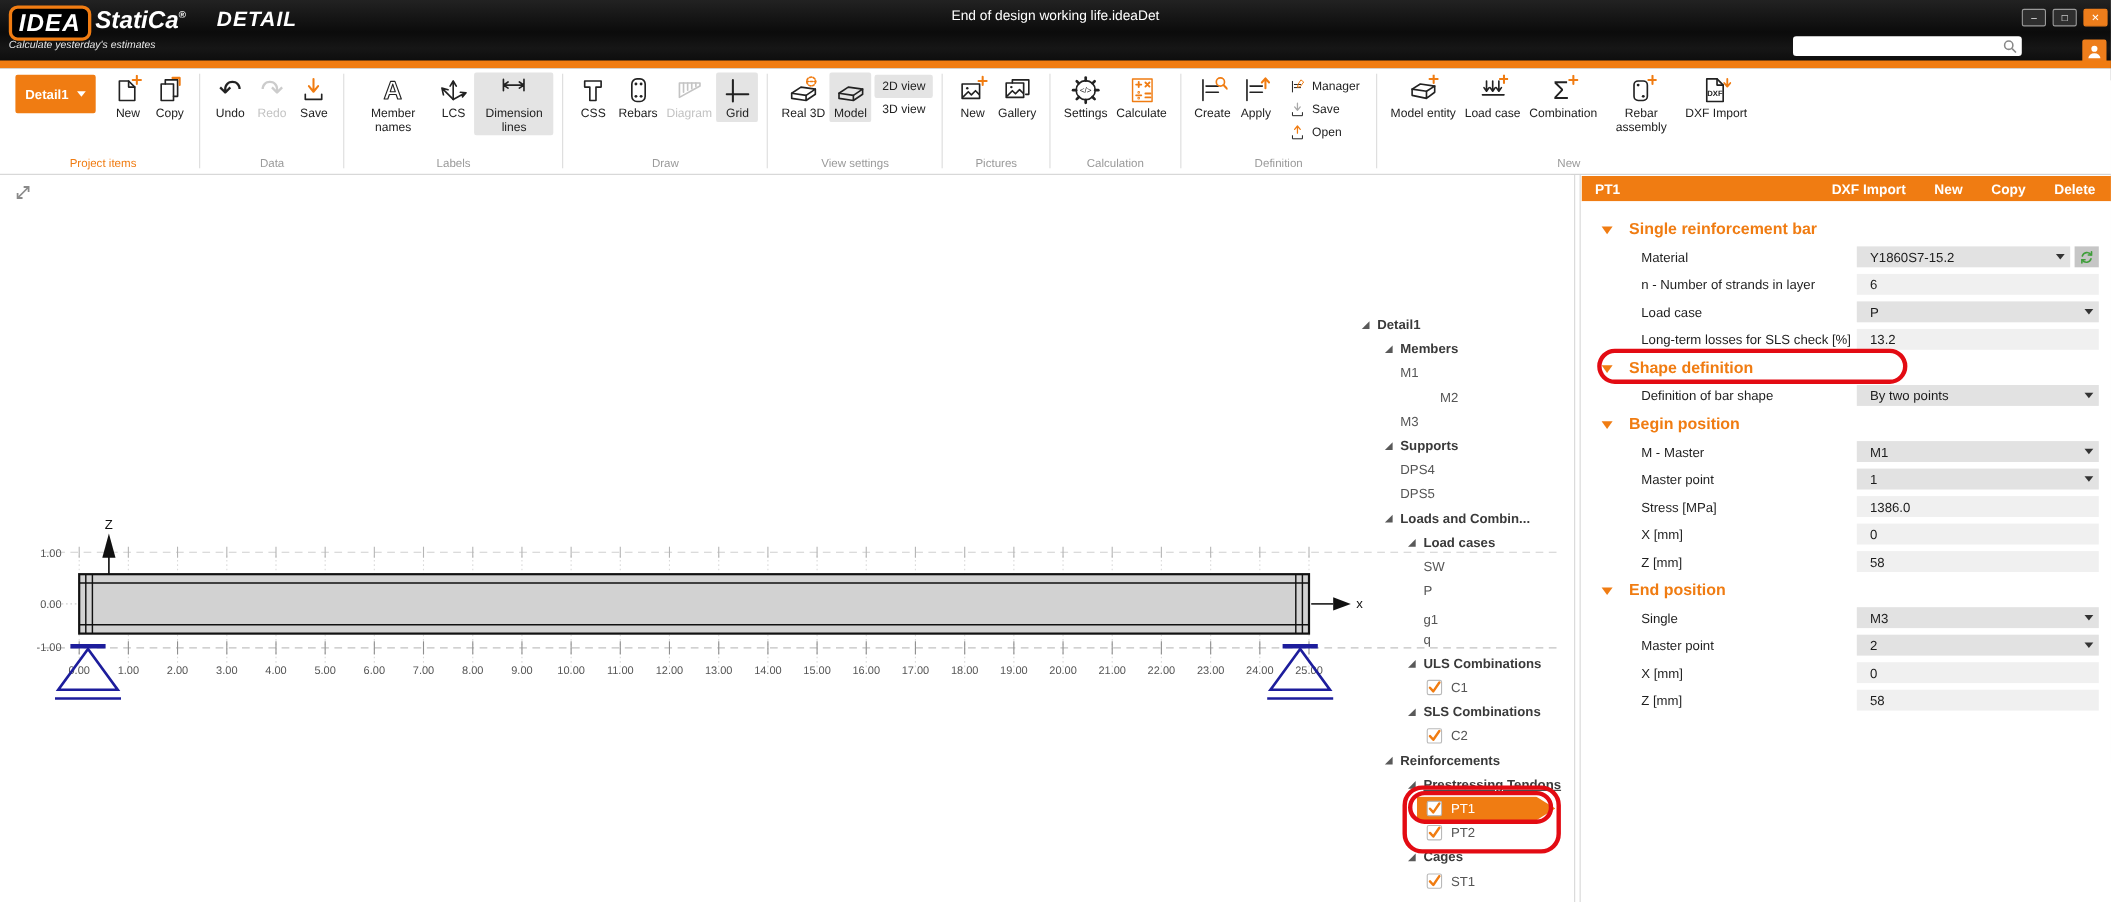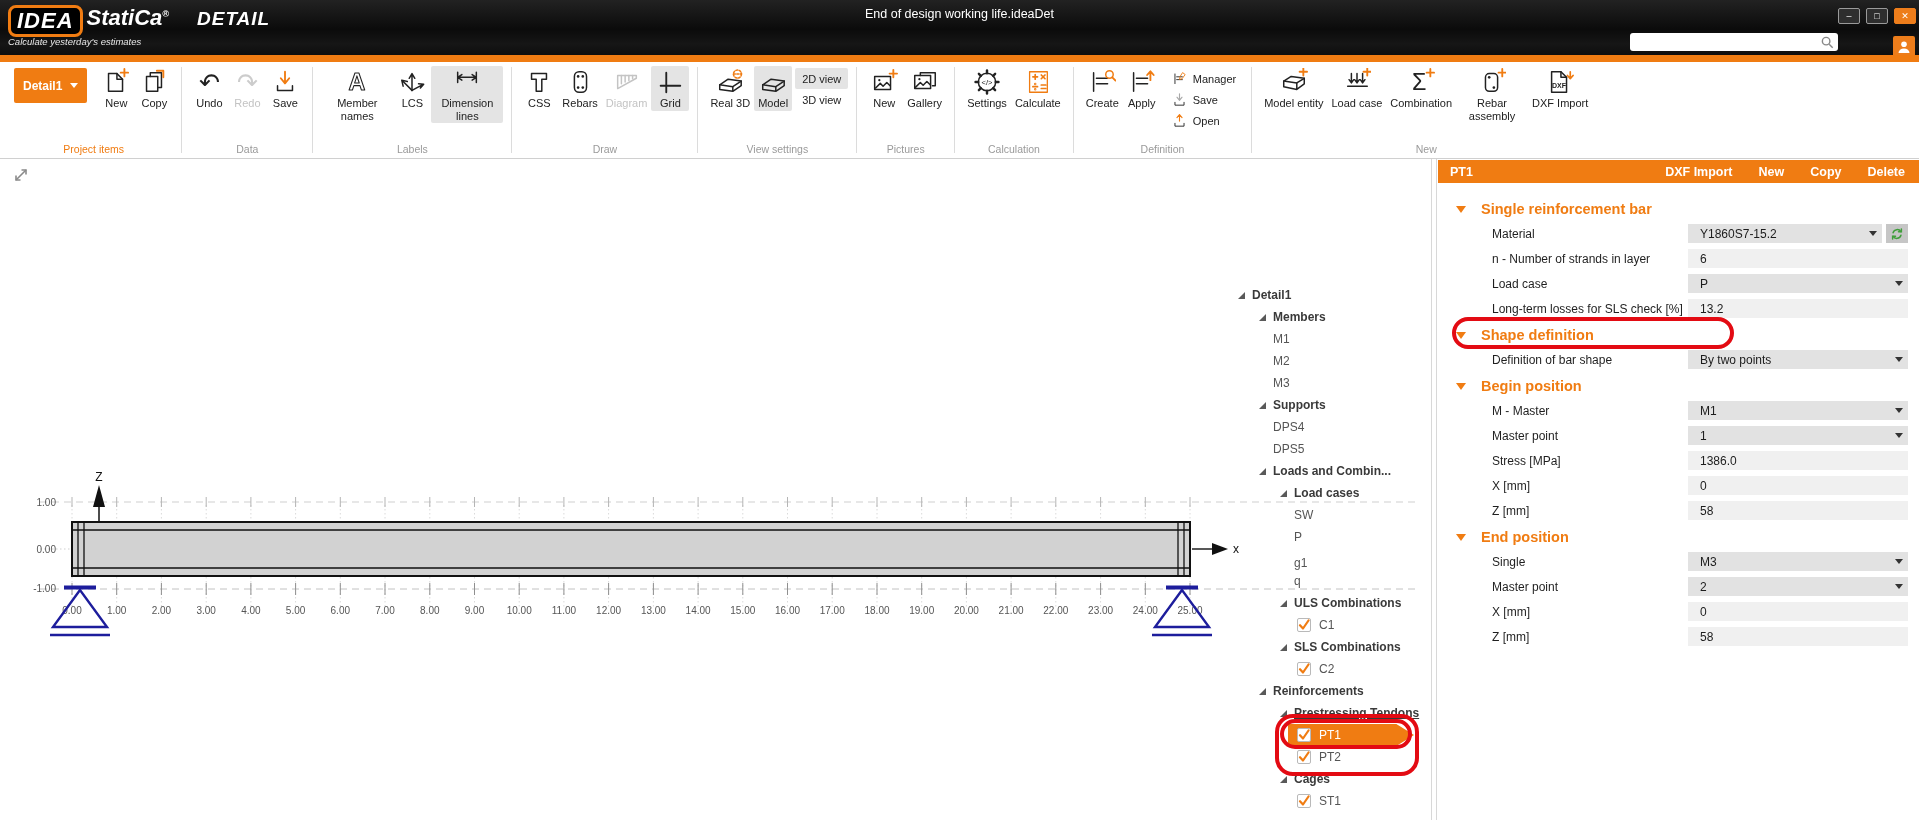--- a/index.html
+++ b/index.html
@@ -640,21 +640,21 @@
       <div class="trow bold" style="padding-left: 21px;">
         <span class="texp">
           <span class="tri"></span>
         </span>
         <span class="tlabel">Members</span>
       </div>
       <div class="trow" style="padding-left: 21px;">
         <span class="texp"></span>
         <span class="tlabel">M1</span>
       </div>
-      <div class="trow" style="padding-left: 21px;">
+      <div class="trow" style="padding-left: 21px; gap: 36px;">
         <span class="texp"></span>
         <span class="tlabel">M2</span>
       </div>
       <div class="trow" style="padding-left: 21px;">
         <span class="texp"></span>
         <span class="tlabel">M3</span>
       </div>
       <div class="trow bold" style="padding-left: 21px;">
         <span class="texp">
           <span class="tri"></span>

